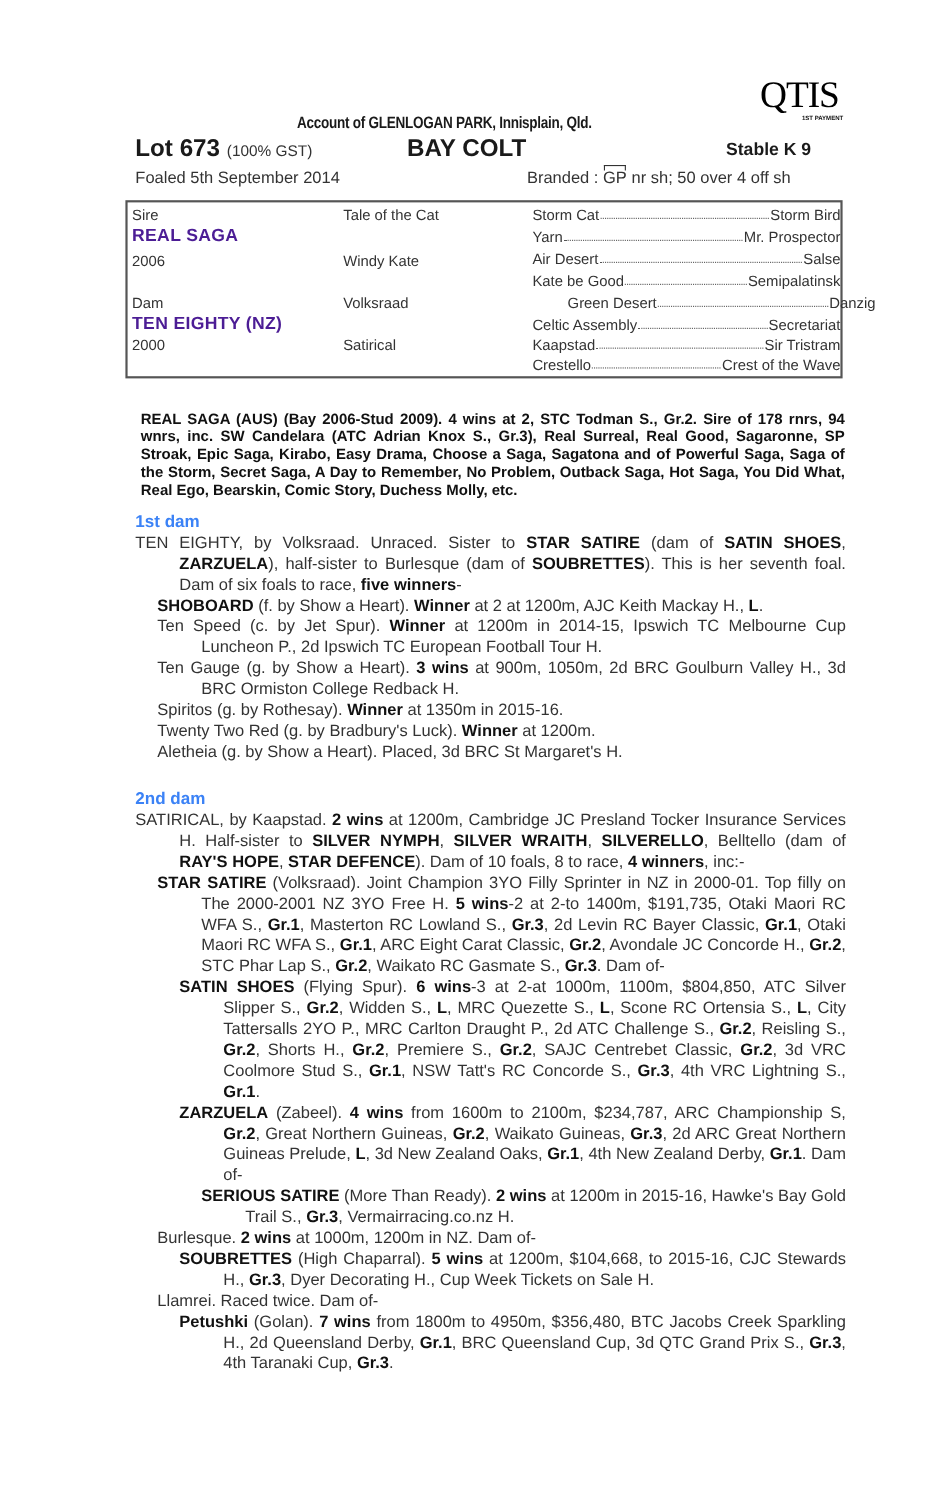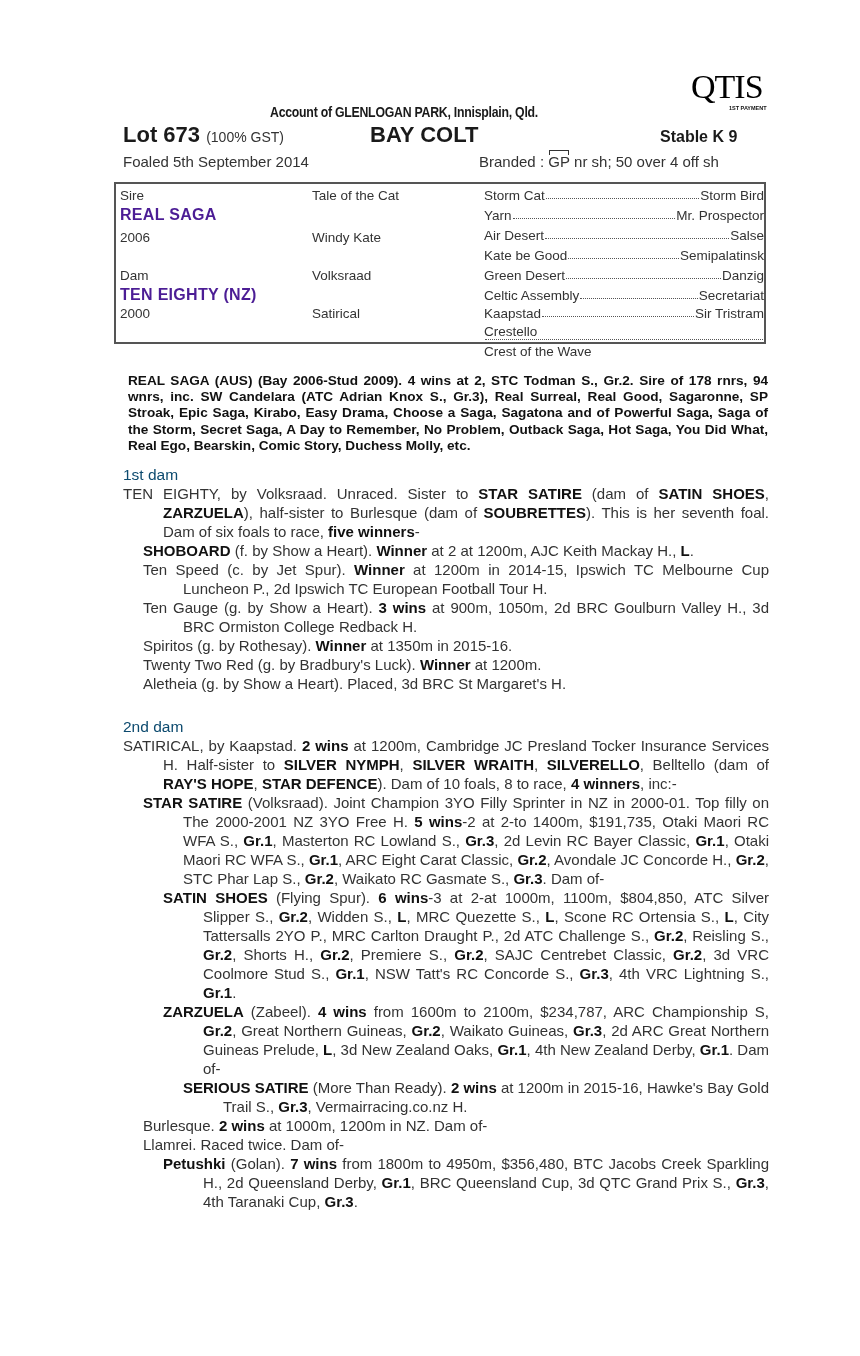--- a/index.html
+++ b/index.html
@@ -20,21 +20,21 @@
   .brand-mark::before { content:""; position:absolute; left:1px; right:1px; top:-3px; height:4px; border:1px solid #333; border-bottom:none; }
 
   .ped { left:114px; top:182px; width:652px; height:162px; border:2px solid #555; box-sizing:border-box; font-size:13.5px; color:#333; }
   .ped .cell { position:absolute; white-space:nowrap; }
   .ped .bold { font-weight:900; font-size:16px; color:#4c1d95; letter-spacing:0.3px; }
   .ped .row3 { position:absolute; left:368px; width:280px; display:flex; white-space:nowrap; }
   .ped .row3 .dots { flex:1; border-bottom:1.5px dotted #555; margin:0 1px 4px 1px; }
 
   .sire-summary { left:128px; top:348px; width:640px; font-size:13.6px; font-weight:900; line-height:16.2px; text-align:justify; color:#111;margin-top:25px; }
   .section { left:123px; width:646px; font-size:15px; color:#333; line-height:19px; }
-  .section h3 { margin:0; font-size:15.5px; font-weight:400; color:#0c4a6e; }
+  .section h3 { margin:0; font-size:15.5px; font-weight:700; color:#3b82f6; }
   .section p { margin:0; text-align:justify; }
   .section b { font-weight:900; color:#111; }
   .i0 { padding-left:40px; text-indent:-40px; }
   .i1 { padding-left:60px; text-indent:-40px; }
   .i2 { padding-left:80px; text-indent:-40px; }
   .i3 { padding-left:100px; text-indent:-40px; }
 </style>
 </head>
 <body>
 
@@ -83,36 +83,36 @@
   <div class="row3" style="top:44px;">
       <span>Air Desert</span>
       <span class="dots"></span>
       <span>Salse</span>
     </div>
   <div class="row3" style="top:64px;">
       <span>Kate be Good</span>
       <span class="dots"></span>
       <span>Semipalatinsk</span>
     </div>
-  <div class="row3" style="top:84px;">
+  <div class="row3" style="top:84px;margin-left:32px;">
       <span>Green Desert</span>
       <span class="dots"></span>
       <span>Danzig</span>
     </div>
   <div class="row3" style="top:104px;">
       <span>Celtic Assembly</span>
       <span class="dots"></span>
       <span>Secretariat</span>
     </div>
   <div class="row3" style="top:122px;">
       <span>Kaapstad</span>
       <span class="dots"></span>
       <span>Sir Tristram</span>
     </div>
-  <div class="row3" style="top:140px;flex-direction:column;">
+  <div class="row3" style="top:140px;">
       <span>Crestello</span>
       <span class="dots"></span>
       <span>Crest of the Wave</span>
     </div>
 </div>
 
 <div class="abs sire-summary">REAL SAGA (AUS) (Bay 2006-Stud 2009). 4 wins at 2, STC Todman S., Gr.2. Sire of 178 rnrs, 94 wnrs, inc. SW Candelara (ATC Adrian Knox S., Gr.3), Real Surreal, Real Good, Sagaronne, SP Stroak, Epic Saga, Kirabo, Easy Drama, Choose a Saga, Sagatona and of Powerful Saga, Saga of the Storm, Secret Saga, A Day to Remember, No Problem, Outback Saga, Hot Saga, You Did What, Real Ego, Bearskin, Comic Story, Duchess Molly, etc.</div>
 
 <div class="abs section" style="top:465px;">
   <h3>1st dam</h3>
@@ -129,16 +129,17 @@
 
 <div class="abs section" style="top:717px;">
   <h3>2nd dam</h3>
   <div>
       <p class="i0">SATIRICAL, by Kaapstad. <b>2 wins</b> at 1200m, Cambridge JC Presland Tocker Insurance Services H. Half-sister to <b>SILVER NYMPH</b>, <b>SILVER WRAITH</b>, <b>SILVERELLO</b>, Belltello (dam of <b>RAY'S HOPE</b>, <b>STAR DEFENCE</b>). Dam of 10 foals, 8 to race, <b>4 winners</b>, inc:-</p>
       <p class="i1"><b>STAR SATIRE</b> (Volksraad). Joint Champion 3YO Filly Sprinter in NZ in 2000-01. Top filly on The 2000-2001 NZ 3YO Free H. <b>5 wins</b>-2 at 2-to 1400m, $191,735, Otaki Maori RC WFA S., <b>Gr.1</b>, Masterton RC Lowland S., <b>Gr.3</b>, 2d Levin RC Bayer Classic, <b>Gr.1</b>, Otaki Maori RC WFA S., <b>Gr.1</b>, ARC Eight Carat Classic, <b>Gr.2</b>, Avondale JC Concorde H., <b>Gr.2</b>, STC Phar Lap S., <b>Gr.2</b>, Waikato RC Gasmate S., <b>Gr.3</b>. Dam of-</p>
       <p class="i2"><b>SATIN SHOES</b> (Flying Spur). <b>6 wins</b>-3 at 2-at 1000m, 1100m, $804,850, ATC Silver Slipper S., <b>Gr.2</b>, Widden S., <b>L</b>, MRC Quezette S., <b>L</b>, Scone RC Ortensia S., <b>L</b>, City Tattersalls 2YO P., MRC Carlton Draught P., 2d ATC Challenge S., <b>Gr.2</b>, Reisling S., <b>Gr.2</b>, Shorts H., <b>Gr.2</b>, Premiere S., <b>Gr.2</b>, SAJC Centrebet Classic, <b>Gr.2</b>, 3d VRC Coolmore Stud S., <b>Gr.1</b>, NSW Tatt's RC Concorde S., <b>Gr.3</b>, 4th VRC Lightning S., <b>Gr.1</b>.</p>
       <p class="i2"><b>ZARZUELA</b> (Zabeel). <b>4 wins</b> from 1600m to 2100m, $234,787, ARC Championship S, <b>Gr.2</b>, Great Northern Guineas, <b>Gr.2</b>, Waikato Guineas, <b>Gr.3</b>, 2d ARC Great Northern Guineas Prelude, <b>L</b>, 3d New Zealand Oaks, <b>Gr.1</b>, 4th New Zealand Derby, <b>Gr.1</b>. Dam of-</p>
       <p class="i3"><b>SERIOUS SATIRE</b> (More Than Ready). <b>2 wins</b> at 1200m in 2015-16, Hawke's Bay Gold Trail S., <b>Gr.3</b>, Vermairracing.co.nz H.</p>
       <p class="i1">Burlesque. <b>2 wins</b> at 1000m, 1200m in NZ. Dam of-</p>
+      <p class="i2"><b>SOUBRETTES</b> (High Chaparral). <b>5 wins</b> at 1200m, $104,668, to 2015-16, CJC Stewards H., <b>Gr.3</b>, Dyer Decorating H., Cup Week Tickets on Sale H.</p>
       <p class="i1">Llamrei. Raced twice. Dam of-</p>
       <p class="i2"><b>Petushki</b> (Golan). <b>7 wins</b> from 1800m to 4950m, $356,480, BTC Jacobs Creek Sparkling H., 2d Queensland Derby, <b>Gr.1</b>, BRC Queensland Cup, 3d QTC Grand Prix S., <b>Gr.3</b>, 4th Taranaki Cup, <b>Gr.3</b>.</p>
     </div>
 </div>
 
 </body></html>

